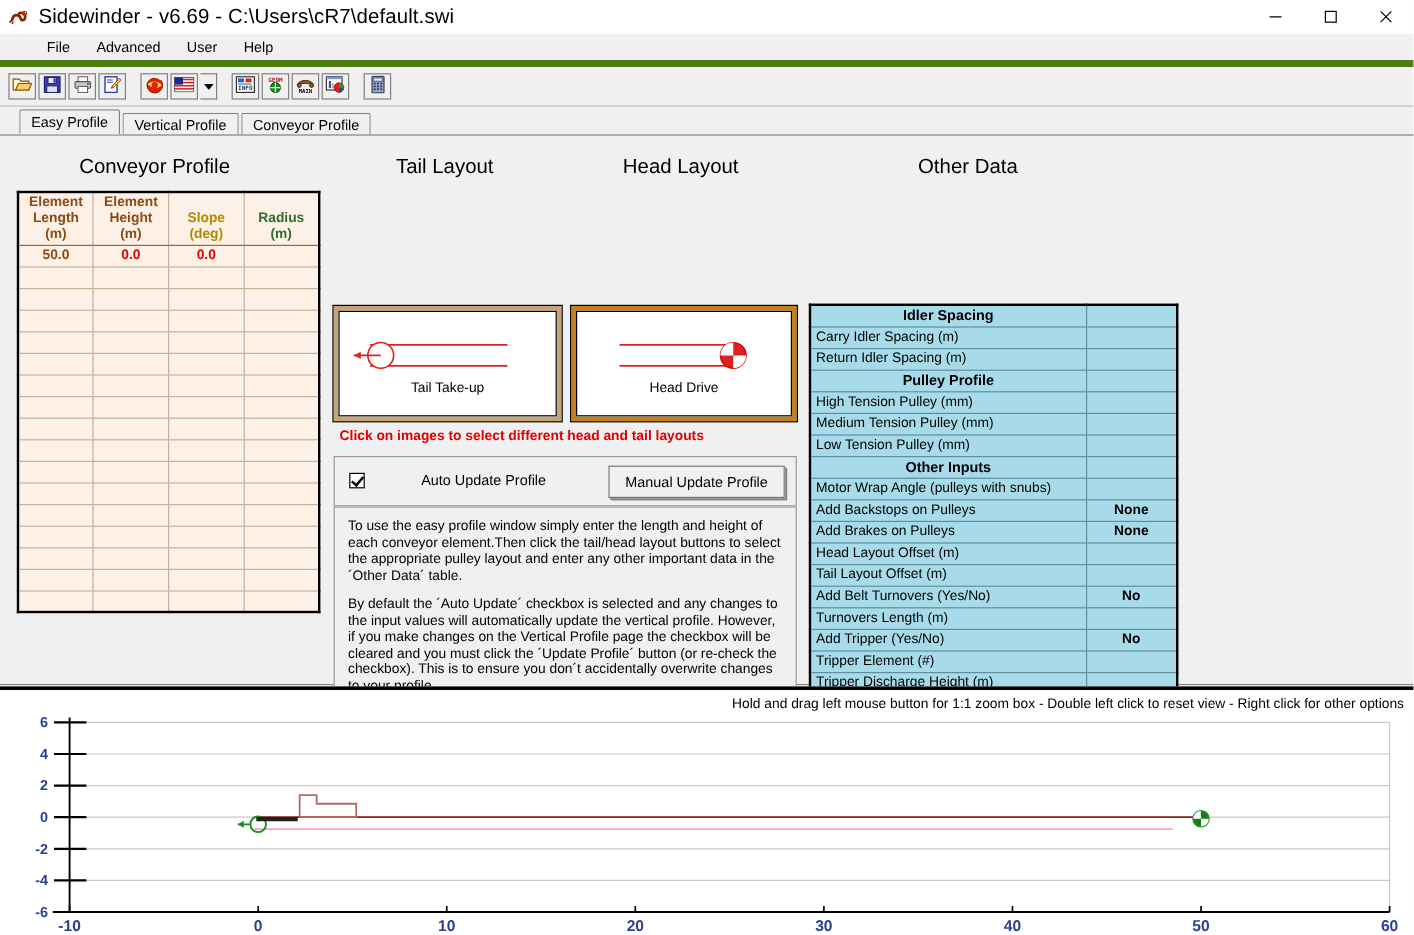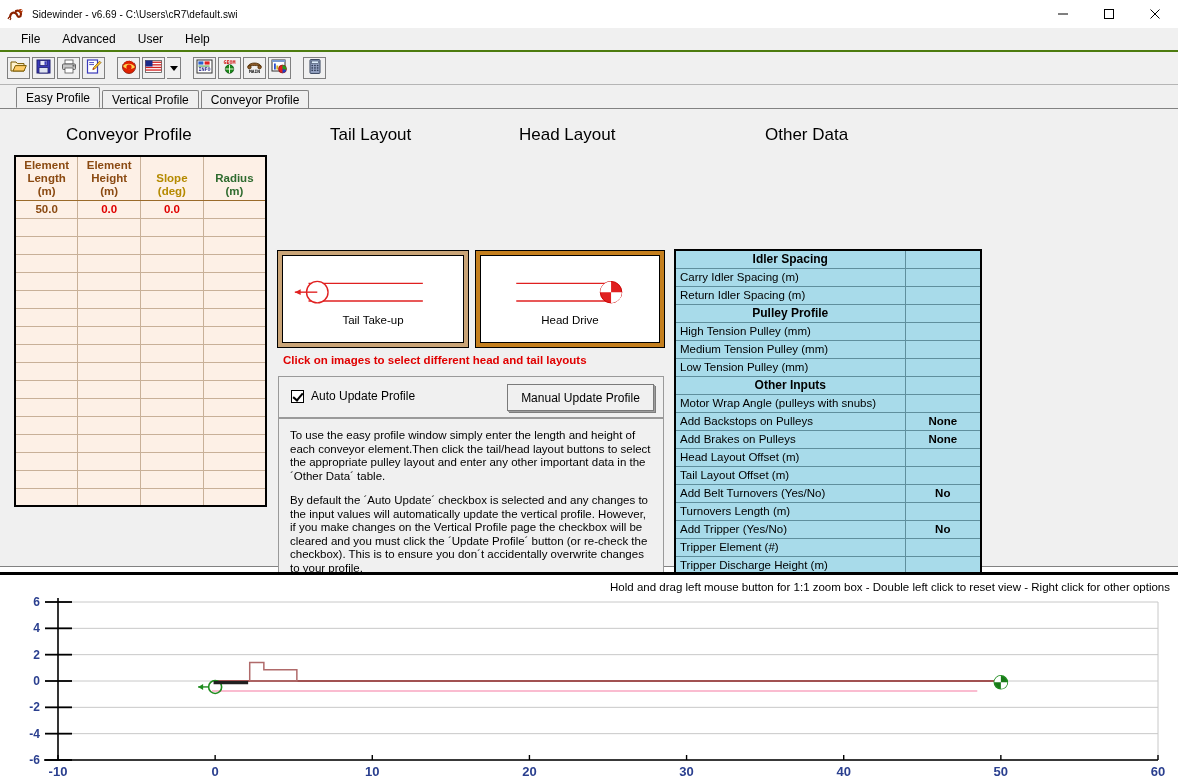--- a/index.html
+++ b/index.html
@@ -23,21 +23,21 @@
     align-items: center;
     position: relative;
   }
   .app-icon {
     width: 18px; height: 18px;
     margin-left: 7px; margin-right: 7px;
     position: relative;
     flex: none;
   }
   .title-text {
-    font-size: 10px;
+    font-size: 17px;
     color: #000;
     letter-spacing: 0.1px;
   }
   .win-buttons {
     position: absolute; right: 0; top: 0;
     height: 28px;
     display: flex;
   }
   .win-btn {
     width: 46px; height: 28px;
@@ -45,22 +45,22 @@
     font-size: 13px; color: #000;
     background: transparent;
   }
 
   
   .menubar {
     height: 22px;
     background: #f0f0f0;
     display: flex;
     align-items: center;
-    padding-left: 10px;
-    border-bottom: 2px solid #4d7c0f;
+    padding-left: 28px;
+    border-bottom: 6px solid #4d7c0f;
   }
   .menu-item {
     padding: 2px 11px;
     font-size: 12px;
     color: #000;
   }
 
   
   .toolbar {
     height: 32px;
@@ -233,21 +233,21 @@
   .upd-group {
     position: absolute;
     left: 278px; top: 267px;
     width: 386px; height: 42px;
     border: 1px solid #9a9a9a;
     background: #f0f0f0;
     box-sizing: border-box;
   }
   .chk-wrap {
     position: absolute; left: 12px; top: 12px;
-    display: flex; align-items: center;
+    display: flex; align-items: center; gap: 40px;
   }
   .chk {
     width: 13px; height: 13px;
     border: 1px solid #000;
     background: #fff;
     position: relative;
     margin-right: 7px;
     box-sizing: border-box;
   }
   .chk::after {

